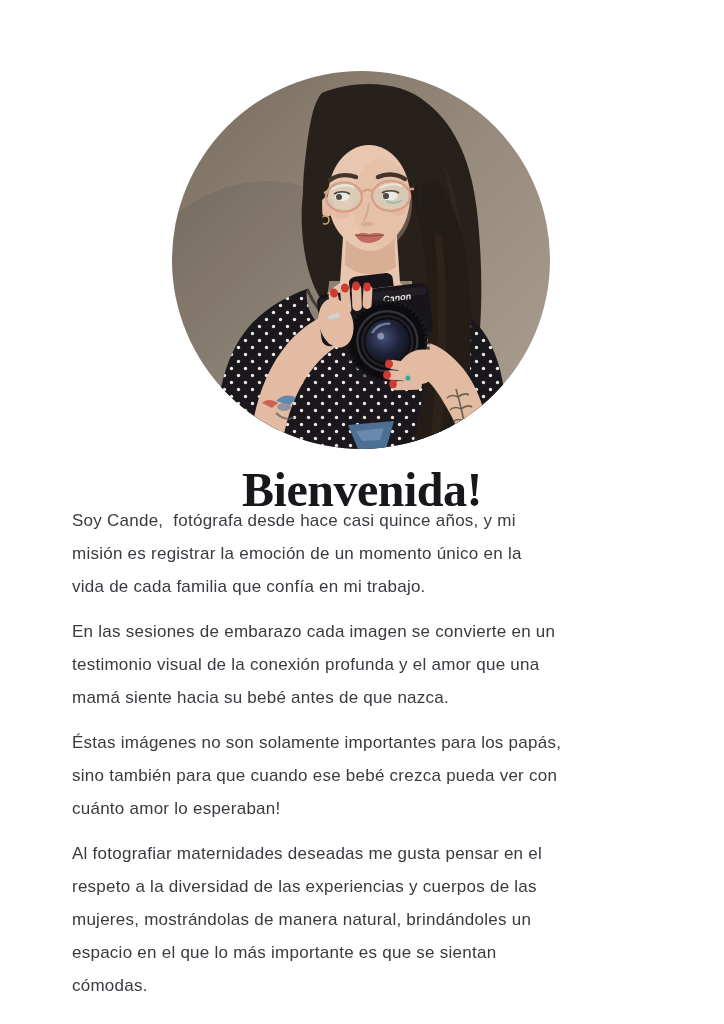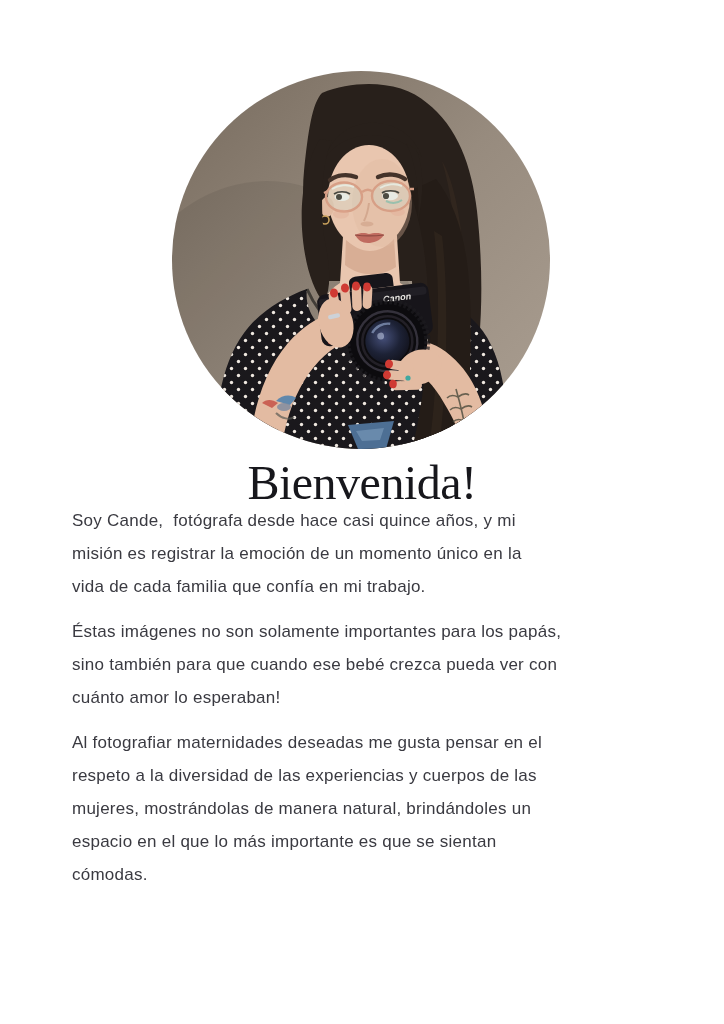--- a/index.html
+++ b/index.html
@@ -20,25 +20,25 @@
     width: 378px; height: 378px;
     border-radius: 50%;
     overflow: hidden;
   }
   .photo-circle svg { display: block; width: 100%; height: 100%; }
   .page-title {
     position: absolute;
     left: 0; right: 0; top: 447px;
     text-align: center;
     font-family: "Liberation Serif", "DejaVu Serif", serif;
-    font-weight: 400;
+    font-weight: 700;
     font-size: 48px;
     letter-spacing: -0.5px;
     color: #17171c;
-    margin: 8px;
+    margin: 15px;
   }
   .content {
     position: absolute;
     left: 72px; top: 504px;
     width: 592px;
     color: #3a3a41;
     font-size: 17px;
     line-height: 33px;
     letter-spacing: 0.25px;
   }
@@ -207,20 +207,23 @@
       </g>
     </svg>
   </div>
 
   <h1 class="page-title">Bienvenida!</h1>
 
   <div class="content">
     <p>Soy Cande,  fotógrafa desde hace casi quince años, y mi
 misión es registrar la emoción de un momento único en la
 vida de cada familia que confía en mi trabajo.</p>
+    <p>En las sesiones de embarazo cada imagen se convierte en un
+testimonio visual de la conexión profunda y el amor que una
+mamá siente hacia su bebé antes de que nazca.</p>
     <p>Éstas imágenes no son solamente importantes para los papás,
 sino también para que cuando ese bebé crezca pueda ver con
 cuánto amor lo esperaban!</p>
     <p>Al fotografiar maternidades deseadas me gusta pensar en el
 respeto a la diversidad de las experiencias y cuerpos de las
 mujeres, mostrándolas de manera natural, brindándoles un
 espacio en el que lo más importante es que se sientan
 cómodas.</p>
   </div>
 

